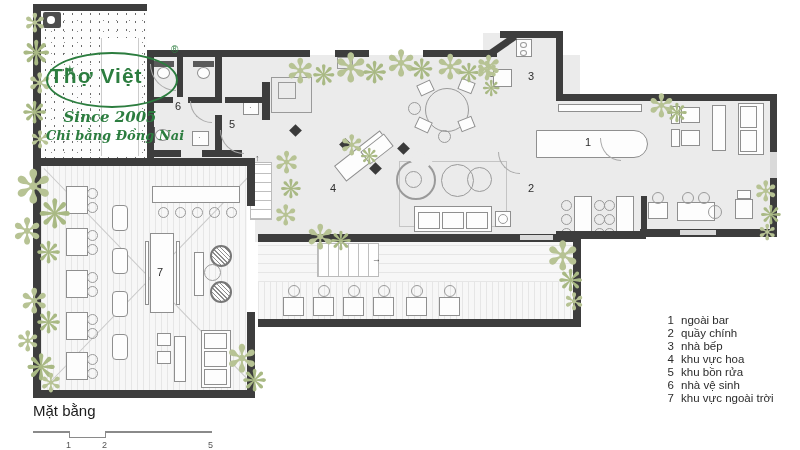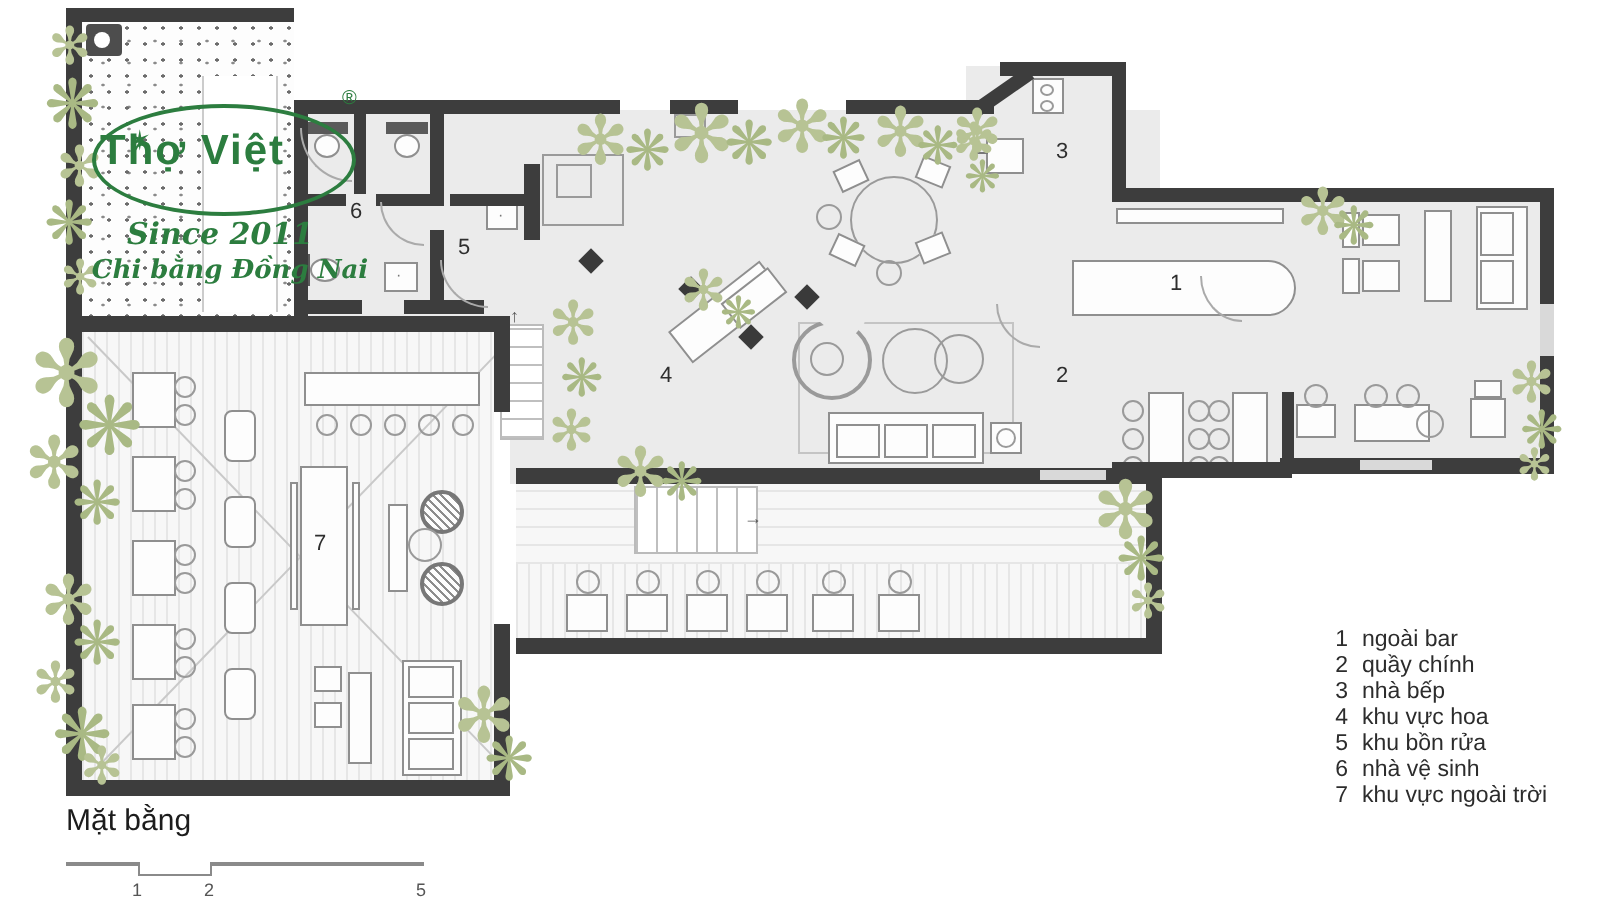--- a/index.html
+++ b/index.html
@@ -301,21 +301,21 @@
   <span class="roomnum" style="left:330px;top:182px">4</span>
   <span class="roomnum" style="left:229px;top:118px">5</span>
   <span class="roomnum" style="left:175px;top:100px">6</span>
   <span class="roomnum" style="left:157px;top:266px">7</span>
 
   <div id="logo">
     <div class="ellipse"></div>
     <span class="mascot">✶</span>
     <div class="brand">Thợ Việt</div>
     <span class="reg">®</span>
-    <div class="since">Since 2011</div>
+    <div class="since">Since 2005</div>
     <div class="branch">Chi bằng Đồng Nai</div>
   </div>
 
   <div id="legend">
     <div class="row">
         <span class="n">1</span>
         <span>ngoài bar</span>
       </div>
     <div class="row">
         <span class="n">2</span>

